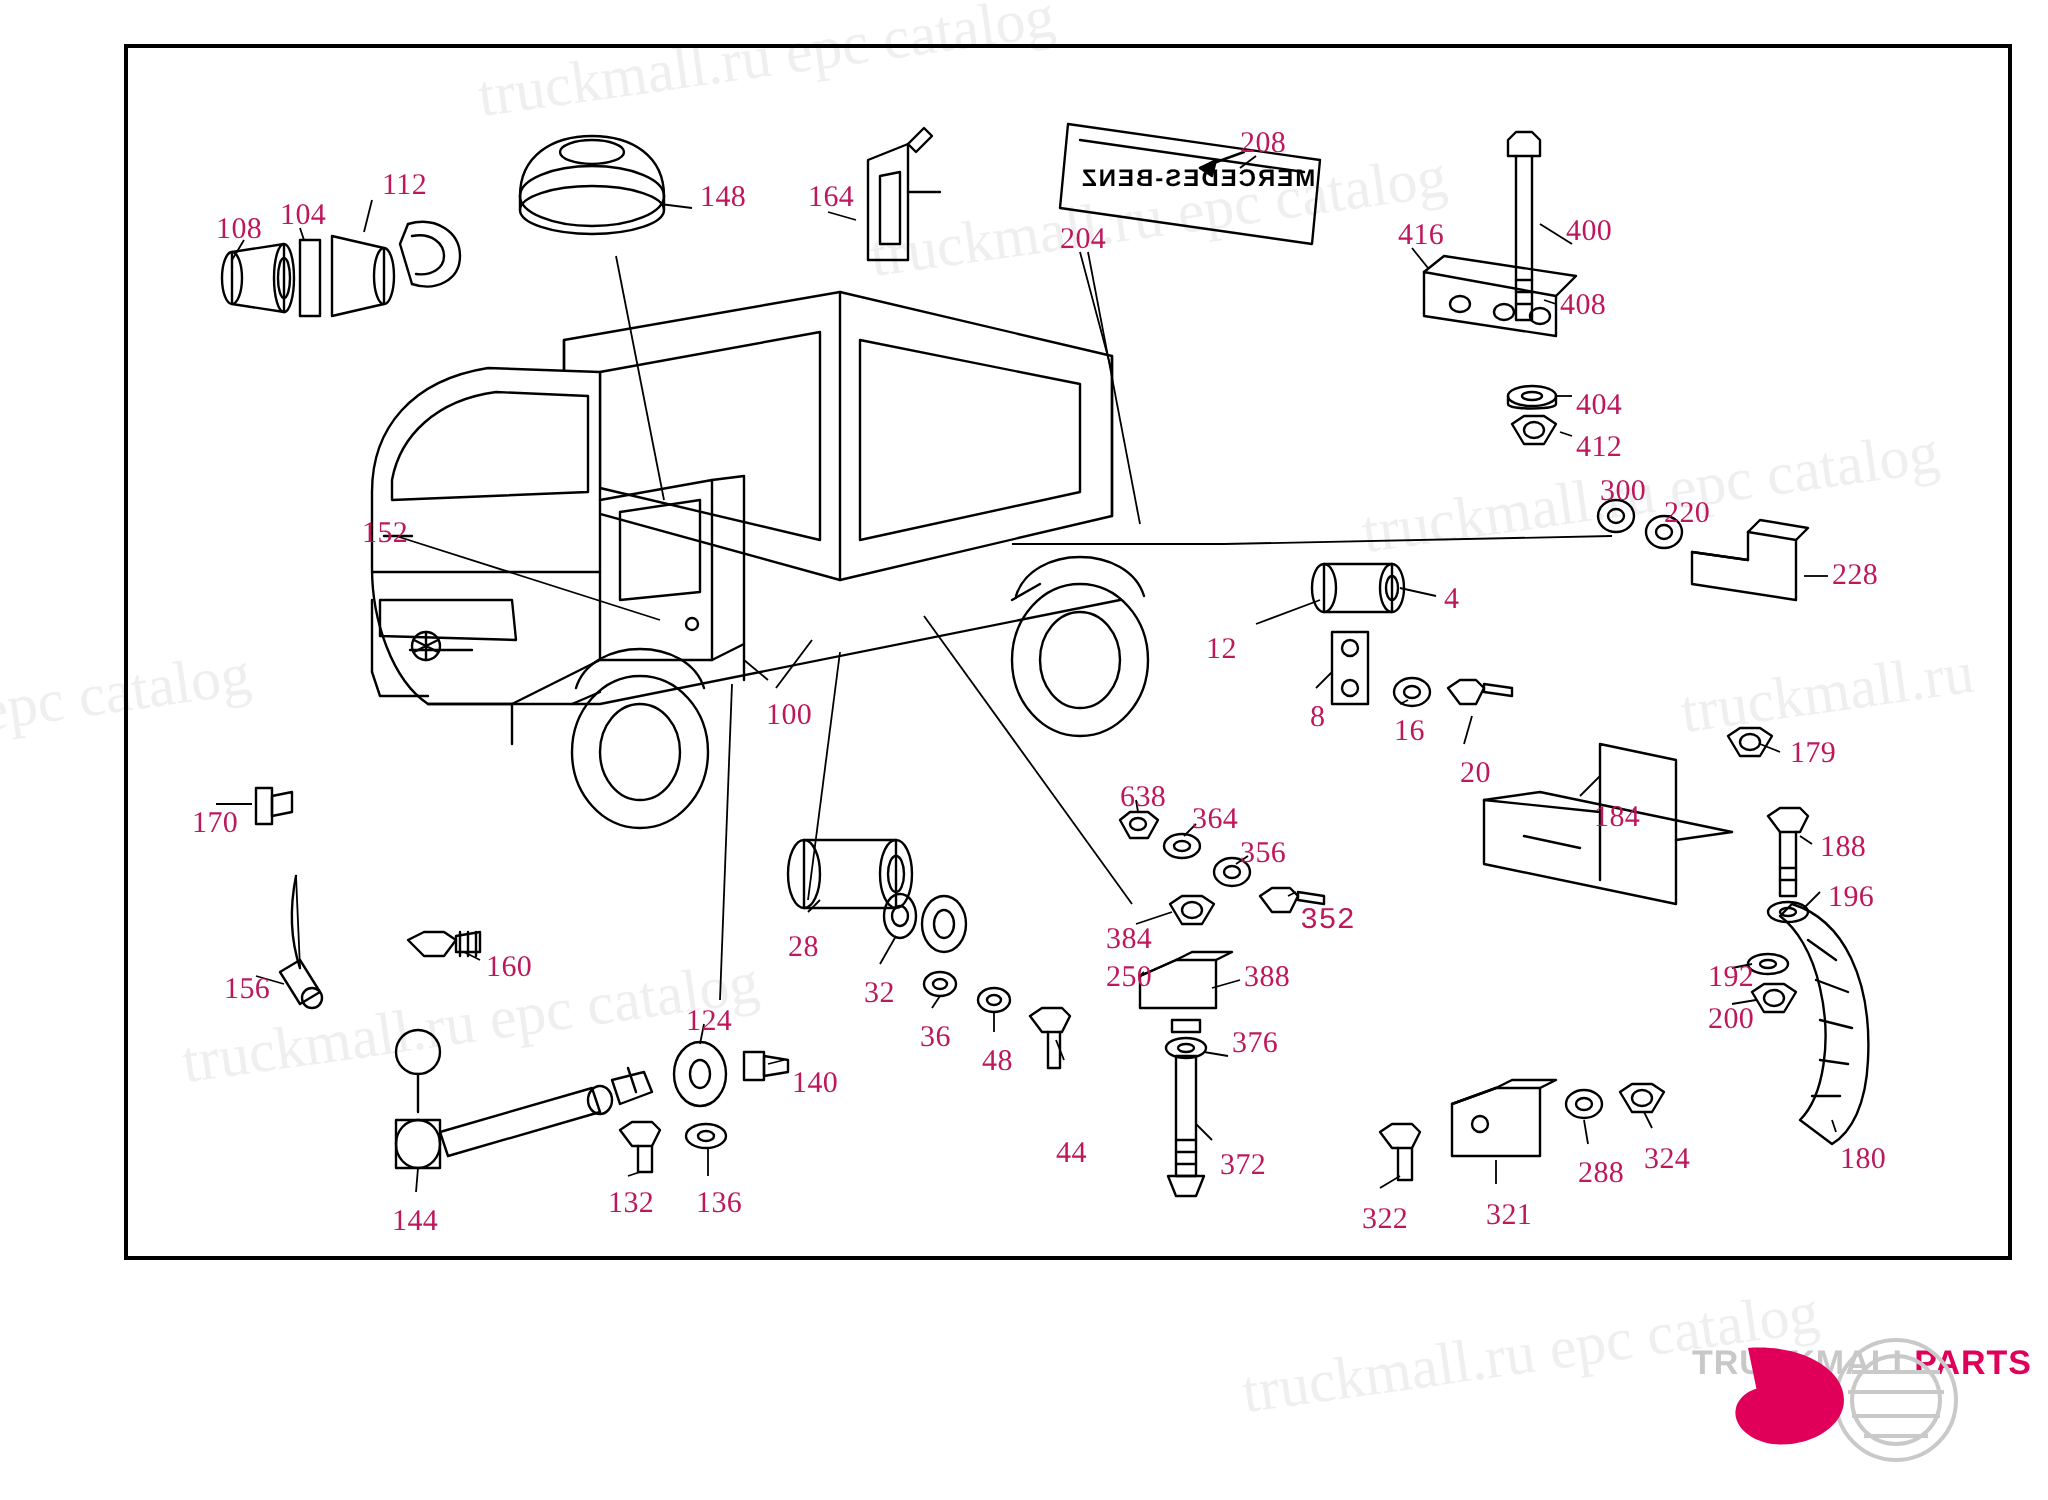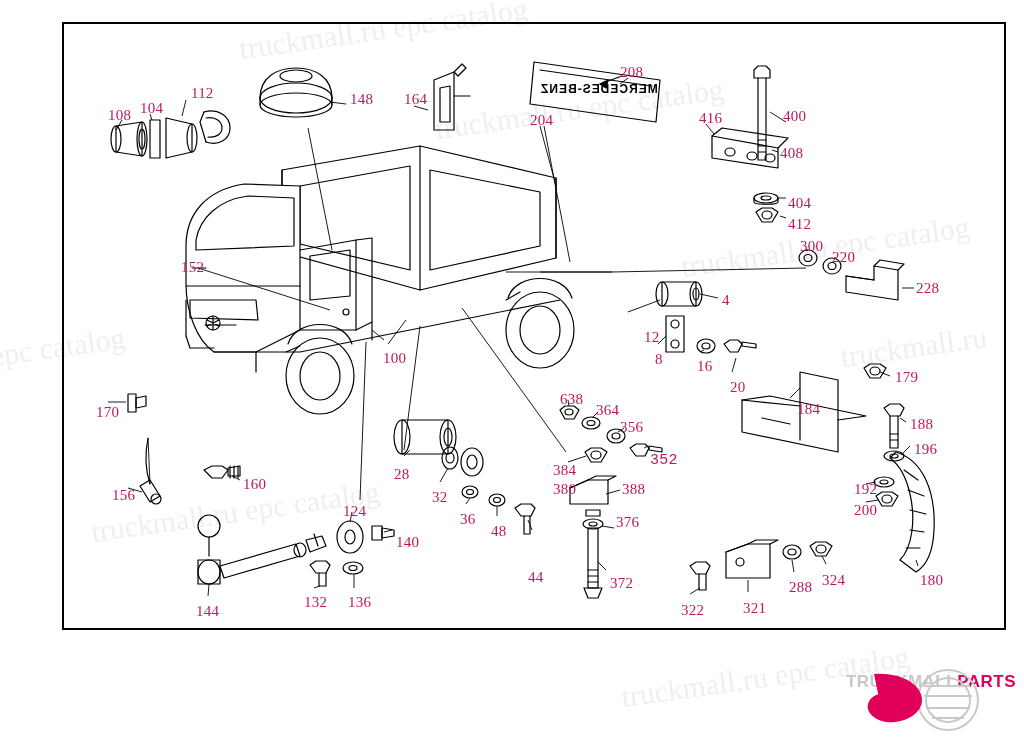--- a/index.html
+++ b/index.html
@@ -419,41 +419,41 @@
     <div class="callout" style="left:699px;top:110px;">416</div>
     <div class="callout" style="left:783px;top:108px;">400</div>
     <div class="callout" style="left:780px;top:145px;">408</div>
     <div class="callout" style="left:788px;top:195px;">404</div>
     <div class="callout" style="left:788px;top:216px;">412</div>
     <div class="callout" style="left:800px;top:238px;">300</div>
     <div class="callout" style="left:832px;top:249px;">220</div>
     <div class="callout" style="left:916px;top:280px;">228</div>
     <div class="callout" style="left:181px;top:259px;">152</div>
     <div class="callout" style="left:722px;top:292px;">4</div>
-    <div class="callout" style="left:644px;top:317px;margin-top:12px;">12</div>
+    <div class="callout" style="left:603px;top:317px;">12</div>
     <div class="callout" style="left:655px;top:351px;">8</div>
     <div class="callout" style="left:697px;top:358px;">16</div>
     <div class="callout" style="left:730px;top:379px;">20</div>
     <div class="callout" style="left:797px;top:401px;text-align:center;">184</div>
     <div class="callout" style="left:895px;top:369px;">179</div>
     <div class="callout" style="left:910px;top:416px;">188</div>
     <div class="callout" style="left:914px;top:441px;">196</div>
     <div class="callout" style="left:854px;top:481px;">192</div>
     <div class="callout" style="left:854px;top:502px;">200</div>
     <div class="callout" style="left:920px;top:572px;">180</div>
     <div class="callout" style="left:96px;top:404px;">170</div>
     <div class="callout" style="left:112px;top:487px;">156</div>
     <div class="callout" style="left:243px;top:476px;">160</div>
     <div class="callout" style="left:383px;top:350px;">100</div>
     <div class="callout" style="left:560px;top:391px;">638</div>
     <div class="callout" style="left:596px;top:402px;">364</div>
     <div class="callout" style="left:620px;top:419px;">356</div>
     <div class="callout" style="left:650px;top:452px;font-family:Liberation Mono, monospace;">352</div>
     <div class="callout" style="left:553px;top:462px;">384</div>
-    <div class="callout" style="left:553px;top:481px;">380</div>
+    <div class="callout" style="left:553px;top:481px;">250</div>
     <div class="callout" style="left:622px;top:481px;">388</div>
     <div class="callout" style="left:616px;top:514px;text-align:right;">376</div>
     <div class="callout" style="left:610px;top:575px;">372</div>
     <div class="callout" style="left:394px;top:466px;">28</div>
     <div class="callout" style="left:432px;top:489px;">32</div>
     <div class="callout" style="left:460px;top:511px;">36</div>
     <div class="callout" style="left:491px;top:523px;">48</div>
     <div class="callout" style="left:528px;top:537px;margin-top:32px;">44</div>
     <div class="callout" style="left:343px;top:503px;">124</div>
     <div class="callout" style="left:396px;top:534px;">140</div>

